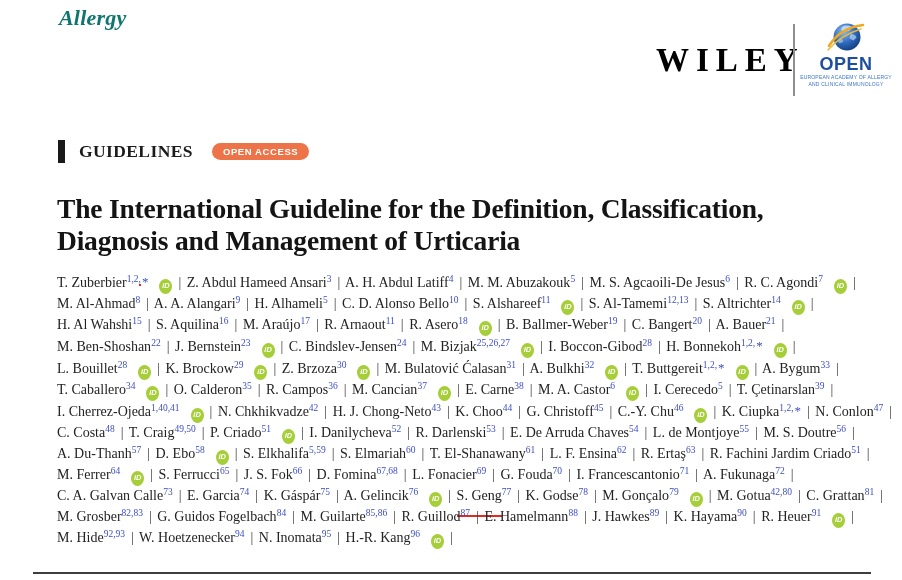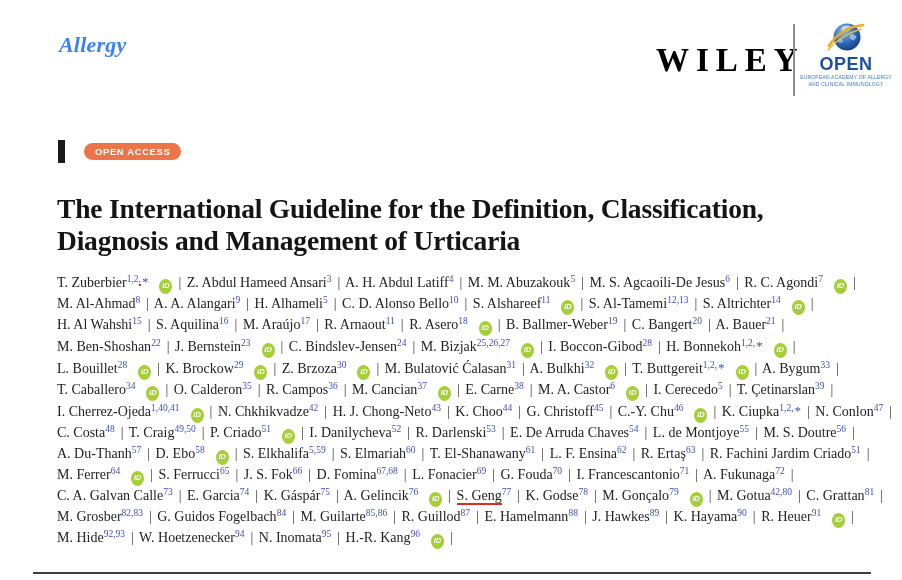--- a/index.html
+++ b/index.html
@@ -11,22 +11,22 @@
   }
   *{box-sizing:border-box;}
   html,body{margin:0;padding:0;}
   body{
     width:902px;height:580px;position:relative;overflow:hidden;
     background:#ffffff;font-family:"Liberation Serif",serif;color:var(--ink);
   }
 
   
   .journal-name{
-    position:absolute;left:59px;top:32px;
-    font-size:22px;font-weight:bold;font-style:italic;color:#3b82f6;letter-spacing:.2px;
+    position:absolute;left:59px;top:5px;
+    font-size:22px;font-weight:bold;font-style:italic;color:#0f766e;letter-spacing:.2px;
   }
   .wiley-logo{
     position:absolute;left:656px;top:42px;
     font-family:"Liberation Serif",serif;font-size:33px;font-weight:600;
     letter-spacing:7px;color:#000000;
   }
   .logo-divider{
     position:absolute;left:793px;top:24px;width:2px;height:72px;background:#8E8E8E;
   }
   .eaaci-block{
@@ -72,21 +72,21 @@
     position:relative;top:-5px;vertical-align:baseline;
   }
   .a-star{color:var(--sup-blue);font-size:13px;vertical-align:1px;margin-left:1px;}
   .orcid{
     display:inline-block;width:13px;height:15px;border-radius:50%;
     background:var(--orcid-green);color:#fff;text-align:center;
     font:italic bold 7.5px "Liberation Sans",sans-serif;line-height:13px;
     vertical-align:-1px;margin-left:11px;
   }
   .sep{color:#3D3D3D;margin:0 2px 0 6px;}
-  .red-underline{border-bottom:2px solid var(--flag-red);padding-bottom:0;}
+  .red-underline{border-bottom:2px solid var(--flag-red);padding-bottom:12px;}
   .red-mark{border-bottom:2px solid var(--flag-red);}
 
   
   .bottom-rule{
     position:absolute;left:33px;top:572px;width:838px;height:2px;background:#3E3E3E;
   }
 </style>
 </head>
 <body>
 
@@ -112,20 +112,21 @@
     <path d="M3 26 Q 14 8 37 5" stroke="#F0A81E" stroke-width="2.6" fill="none" stroke-linecap="round"></path>
     <path d="M2 30 Q 15 15 35 9" stroke="#E8B93C" stroke-width="1.4" fill="none" stroke-linecap="round"></path>
   </svg>
   <div class="eaaci-name">OPEN</div>
   <div class="eaaci-tagline">EUROPEAN ACADEMY OF ALLERGY</div>
   <div class="eaaci-tagline">AND CLINICAL IMMUNOLOGY</div>
 </div>
 
 <div class="section-row">
   <div class="section-bar"></div>
+  <div class="section-label">GUIDELINES</div>
   <div class="access-pill">OPEN ACCESS</div>
 </div>
 
 <h1 class="article-title">The International Guideline for the Definition, Classification, Diagnosis and Management of Urticaria</h1>
 
 <p class="author-list"><span class="author"><span class="a-name">T. Zuberbier</span><sup class="a-sup">1,2</sup><sup class="a-sup red-mark">,</sup><span class="a-star">*</span><span class="orcid">iD</span><span class="sep">|</span></span> <span class="author"><span class="a-name">Z. Abdul Hameed Ansari</span><sup class="a-sup">3</sup><span class="sep">|</span></span> <span class="author"><span class="a-name">A. H. Abdul Latiff</span><sup class="a-sup">4</sup><span class="sep">|</span></span> <span class="author"><span class="a-name">M. M. Abuzakouk</span><sup class="a-sup">5</sup><span class="sep">|</span></span> <span class="author"><span class="a-name">M. S. Agcaoili-De Jesus</span><sup class="a-sup">6</sup><span class="sep">|</span></span> <span class="author"><span class="a-name">R. C. Agondi</span><sup class="a-sup">7</sup><span class="orcid">iD</span><span class="sep">|</span></span> <span class="author"><span class="a-name">M. Al-Ahmad</span><sup class="a-sup">8</sup><span class="sep">|</span></span> <span class="author"><span class="a-name">A. A. Alangari</span><sup class="a-sup">9</sup><span class="sep">|</span></span> <span class="author"><span class="a-name">H. Alhameli</span><sup class="a-sup">5</sup><span class="sep">|</span></span> <span class="author"><span class="a-name">C. D. Alonso Bello</span><sup class="a-sup">10</sup><span class="sep">|</span></span> <span class="author"><span class="a-name">S. Alshareef</span><sup class="a-sup">11</sup><span class="orcid">iD</span><span class="sep">|</span></span> <span class="author"><span class="a-name">S. Al-Tamemi</span><sup class="a-sup">12,13</sup><span class="sep">|</span></span> <span class="author"><span class="a-name">S. Altrichter</span><sup class="a-sup">14</sup><span class="orcid">iD</span><span class="sep">|</span></span> <span class="author"><span class="a-name">H. Al Wahshi</span><sup class="a-sup">15</sup><span class="sep">|</span></span> <span class="author"><span class="a-name">S. Aquilina</span><sup class="a-sup">16</sup><span class="sep">|</span></span> <span class="author"><span class="a-name">M. Araújo</span><sup class="a-sup">17</sup><span class="sep">|</span></span> <span class="author"><span class="a-name">R. Arnaout</span><sup class="a-sup">11</sup><span class="sep">|</span></span> <span class="author"><span class="a-name">R. Asero</span><sup class="a-sup">18</sup><span class="orcid">iD</span><span class="sep">|</span></span> <span class="author"><span class="a-name">B. Ballmer-Weber</span><sup class="a-sup">19</sup><span class="sep">|</span></span> <span class="author"><span class="a-name">C. Bangert</span><sup class="a-sup">20</sup><span class="sep">|</span></span> <span class="author"><span class="a-name">A. Bauer</span><sup class="a-sup">21</sup><span class="sep">|</span></span> <span class="author"><span class="a-name">M. Ben-Shoshan</span><sup class="a-sup">22</sup><span class="sep">|</span></span> <span class="author"><span class="a-name">J. Bernstein</span><sup class="a-sup">23</sup><span class="orcid">iD</span><span class="sep">|</span></span> <span class="author"><span class="a-name">C. Bindslev-Jensen</span><sup class="a-sup">24</sup><span class="sep">|</span></span> <span class="author"><span class="a-name">M. Bizjak</span><sup class="a-sup">25,26,27</sup><span class="orcid">iD</span><span class="sep">|</span></span> <span class="author"><span class="a-name">I. Boccon-Gibod</span><sup class="a-sup">28</sup><span class="sep">|</span></span> <span class="author"><span class="a-name">H. Bonnekoh</span><sup class="a-sup">1,2</sup><sup class="a-sup">,</sup><span class="a-star">*</span><span class="orcid">iD</span><span class="sep">|</span></span> <span class="author"><span class="a-name">L. Bouillet</span><sup class="a-sup">28</sup><span class="orcid">iD</span><span class="sep">|</span></span> <span class="author"><span class="a-name">K. Brockow</span><sup class="a-sup">29</sup><span class="orcid">iD</span><span class="sep">|</span></span> <span class="author"><span class="a-name">Z. Brzoza</span><sup class="a-sup">30</sup><span class="orcid">iD</span><span class="sep">|</span></span> <span class="author"><span class="a-name">M. Bulatović Ćalasan</span><sup class="a-sup">31</sup><span class="sep">|</span></span> <span class="author"><span class="a-name">A. Bulkhi</span><sup class="a-sup">32</sup><span class="orcid">iD</span><span class="sep">|</span></span> <span class="author"><span class="a-name">T. Buttgereit</span><sup class="a-sup">1,2</sup><sup class="a-sup">,</sup><span class="a-star">*</span><span class="orcid">iD</span><span class="sep">|</span></span> <span class="author"><span class="a-name">A. Bygum</span><sup class="a-sup">33</sup><span class="sep">|</span></span> <span class="author"><span class="a-name">T. Caballero</span><sup class="a-sup">34</sup><span class="orcid">iD</span><span class="sep">|</span></span> <span class="author"><span class="a-name">O. Calderon</span><sup class="a-sup">35</sup><span class="sep">|</span></span> <span class="author"><span class="a-name">R. Campos</span><sup class="a-sup">36</sup><span class="sep">|</span></span> <span class="author"><span class="a-name">M. Cancian</span><sup class="a-sup">37</sup><span class="orcid">iD</span><span class="sep">|</span></span> <span class="author"><span class="a-name">E. Carne</span><sup class="a-sup">38</sup><span class="sep">|</span></span> <span class="author"><span class="a-name">M. A. Castor</span><sup class="a-sup">6</sup><span class="orcid">iD</span><span class="sep">|</span></span> <span class="author"><span class="a-name">I. Cerecedo</span><sup class="a-sup">5</sup><span class="sep">|</span></span> <span class="author"><span class="a-name">T. Çetinarslan</span><sup class="a-sup">39</sup><span class="sep">|</span></span> <span class="author"><span class="a-name">I. Cherrez-Ojeda</span><sup class="a-sup">1,40,41</sup><span class="orcid">iD</span><span class="sep">|</span></span> <span class="author"><span class="a-name">N. Chkhikvadze</span><sup class="a-sup">42</sup><span class="sep">|</span></span> <span class="author"><span class="a-name">H. J. Chong-Neto</span><sup class="a-sup">43</sup><span class="sep">|</span></span> <span class="author"><span class="a-name">K. Choo</span><sup class="a-sup">44</sup><span class="sep">|</span></span> <span class="author"><span class="a-name">G. Christoff</span><sup class="a-sup">45</sup><span class="sep">|</span></span> <span class="author"><span class="a-name">C.-Y. Chu</span><sup class="a-sup">46</sup><span class="orcid">iD</span><span class="sep">|</span></span> <span class="author"><span class="a-name">K. Ciupka</span><sup class="a-sup">1,2</sup><sup class="a-sup">,</sup><span class="a-star">*</span><span class="sep">|</span></span> <span class="author"><span class="a-name">N. Conlon</span><sup class="a-sup">47</sup><span class="sep">|</span></span> <span class="author"><span class="a-name">C. Costa</span><sup class="a-sup">48</sup><span class="sep">|</span></span> <span class="author"><span class="a-name">T. Craig</span><sup class="a-sup">49,50</sup><span class="sep">|</span></span> <span class="author"><span class="a-name">P. Criado</span><sup class="a-sup">51</sup><span class="orcid">iD</span><span class="sep">|</span></span> <span class="author"><span class="a-name">I. Danilycheva</span><sup class="a-sup">52</sup><span class="sep">|</span></span> <span class="author"><span class="a-name">R. Darlenski</span><sup class="a-sup">53</sup><span class="sep">|</span></span> <span class="author"><span class="a-name">E. De Arruda Chaves</span><sup class="a-sup">54</sup><span class="sep">|</span></span> <span class="author"><span class="a-name">L. de Montjoye</span><sup class="a-sup">55</sup><span class="sep">|</span></span> <span class="author"><span class="a-name">M. S. Doutre</span><sup class="a-sup">56</sup><span class="sep">|</span></span> <span class="author"><span class="a-name">A. Du-Thanh</span><sup class="a-sup">57</sup><span class="sep">|</span></span> <span class="author"><span class="a-name">D. Ebo</span><sup class="a-sup">58</sup><span class="orcid">iD</span><span class="sep">|</span></span> <span class="author"><span class="a-name">S. Elkhalifa</span><sup class="a-sup">5,59</sup><span class="sep">|</span></span> <span class="author"><span class="a-name">S. Elmariah</span><sup class="a-sup">60</sup><span class="sep">|</span></span> <span class="author"><span class="a-name">T. El-Shanawany</span><sup class="a-sup">61</sup><span class="sep">|</span></span> <span class="author"><span class="a-name">L. F. Ensina</span><sup class="a-sup">62</sup><span class="sep">|</span></span> <span class="author"><span class="a-name">R. Ertaş</span><sup class="a-sup">63</sup><span class="sep">|</span></span> <span class="author"><span class="a-name">R. Fachini Jardim Criado</span><sup class="a-sup">51</sup><span class="sep">|</span></span> <span class="author"><span class="a-name">M. Ferrer</span><sup class="a-sup">64</sup><span class="orcid">iD</span><span class="sep">|</span></span> <span class="author"><span class="a-name">S. Ferrucci</span><sup class="a-sup">65</sup><span class="sep">|</span></span> <span class="author"><span class="a-name">J. S. Fok</span><sup class="a-sup">66</sup><span class="sep">|</span></span> <span class="author"><span class="a-name">D. Fomina</span><sup class="a-sup">67,68</sup><span class="sep">|</span></span> <span class="author"><span class="a-name">L. Fonacier</span><sup class="a-sup">69</sup><span class="sep">|</span></span> <span class="author"><span class="a-name">G. Fouda</span><sup class="a-sup">70</sup><span class="sep">|</span></span> <span class="author"><span class="a-name">I. Francescantonio</span><sup class="a-sup">71</sup><span class="sep">|</span></span> <span class="author"><span class="a-name">A. Fukunaga</span><sup class="a-sup">72</sup><span class="sep">|</span></span> <span class="author"><span class="a-name">C. A. Galvan Calle</span><sup class="a-sup">73</sup><span class="sep">|</span></span> <span class="author"><span class="a-name">E. Garcia</span><sup class="a-sup">74</sup><span class="sep">|</span></span> <span class="author"><span class="a-name">K. Gáspár</span><sup class="a-sup">75</sup><span class="sep">|</span></span> <span class="author"><span class="a-name">A. Gelincik</span><sup class="a-sup">76</sup><span class="orcid">iD</span><span class="sep">|</span></span> <span class="author"><span class="a-name red-underline">S. Geng</span><sup class="a-sup">77</sup><span class="sep">|</span></span> <span class="author"><span class="a-name">K. Godse</span><sup class="a-sup">78</sup><span class="sep">|</span></span> <span class="author"><span class="a-name">M. Gonçalo</span><sup class="a-sup">79</sup><span class="orcid">iD</span><span class="sep">|</span></span> <span class="author"><span class="a-name">M. Gotua</span><sup class="a-sup">42,80</sup><span class="sep">|</span></span> <span class="author"><span class="a-name">C. Grattan</span><sup class="a-sup">81</sup><span class="sep">|</span></span> <span class="author"><span class="a-name">M. Grosber</span><sup class="a-sup">82,83</sup><span class="sep">|</span></span> <span class="author"><span class="a-name">G. Guidos Fogelbach</span><sup class="a-sup">84</sup><span class="sep">|</span></span> <span class="author"><span class="a-name">M. Guilarte</span><sup class="a-sup">85,86</sup><span class="sep">|</span></span> <span class="author"><span class="a-name">R. Guillod</span><sup class="a-sup">87</sup><span class="sep">|</span></span> <span class="author"><span class="a-name">E. Hamelmann</span><sup class="a-sup">88</sup><span class="sep">|</span></span> <span class="author"><span class="a-name">J. Hawkes</span><sup class="a-sup">89</sup><span class="sep">|</span></span> <span class="author"><span class="a-name">K. Hayama</span><sup class="a-sup">90</sup><span class="sep">|</span></span> <span class="author"><span class="a-name">R. Heuer</span><sup class="a-sup">91</sup><span class="orcid">iD</span><span class="sep">|</span></span> <span class="author"><span class="a-name">M. Hide</span><sup class="a-sup">92,93</sup><span class="sep">|</span></span> <span class="author"><span class="a-name">W. Hoetzenecker</span><sup class="a-sup">94</sup><span class="sep">|</span></span> <span class="author"><span class="a-name">N. Inomata</span><sup class="a-sup">95</sup><span class="sep">|</span></span> <span class="author"><span class="a-name">H.-R. Kang</span><sup class="a-sup">96</sup><span class="orcid">iD</span><span class="sep">|</span></span> </p>
 
 <div class="bottom-rule"></div>
 
 </body></html>

